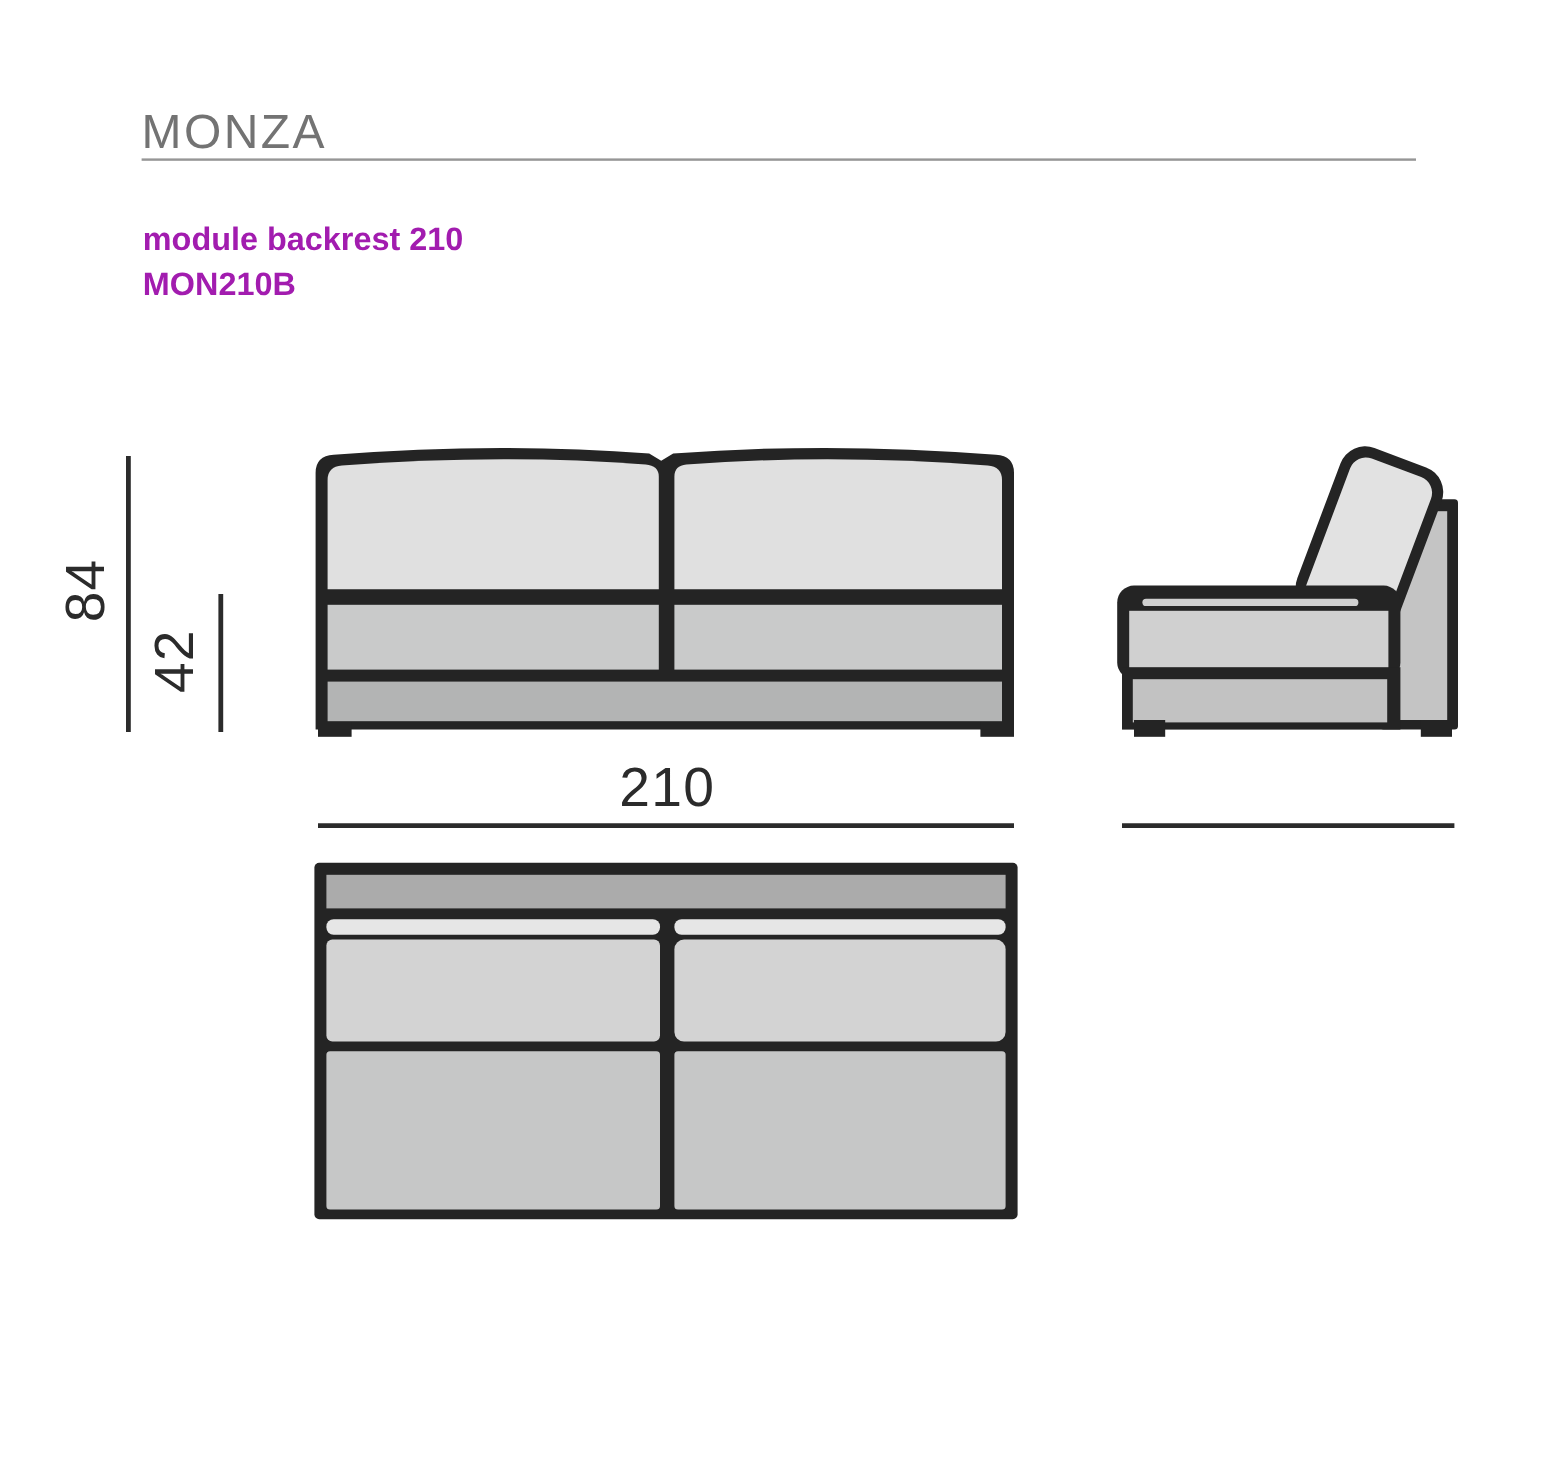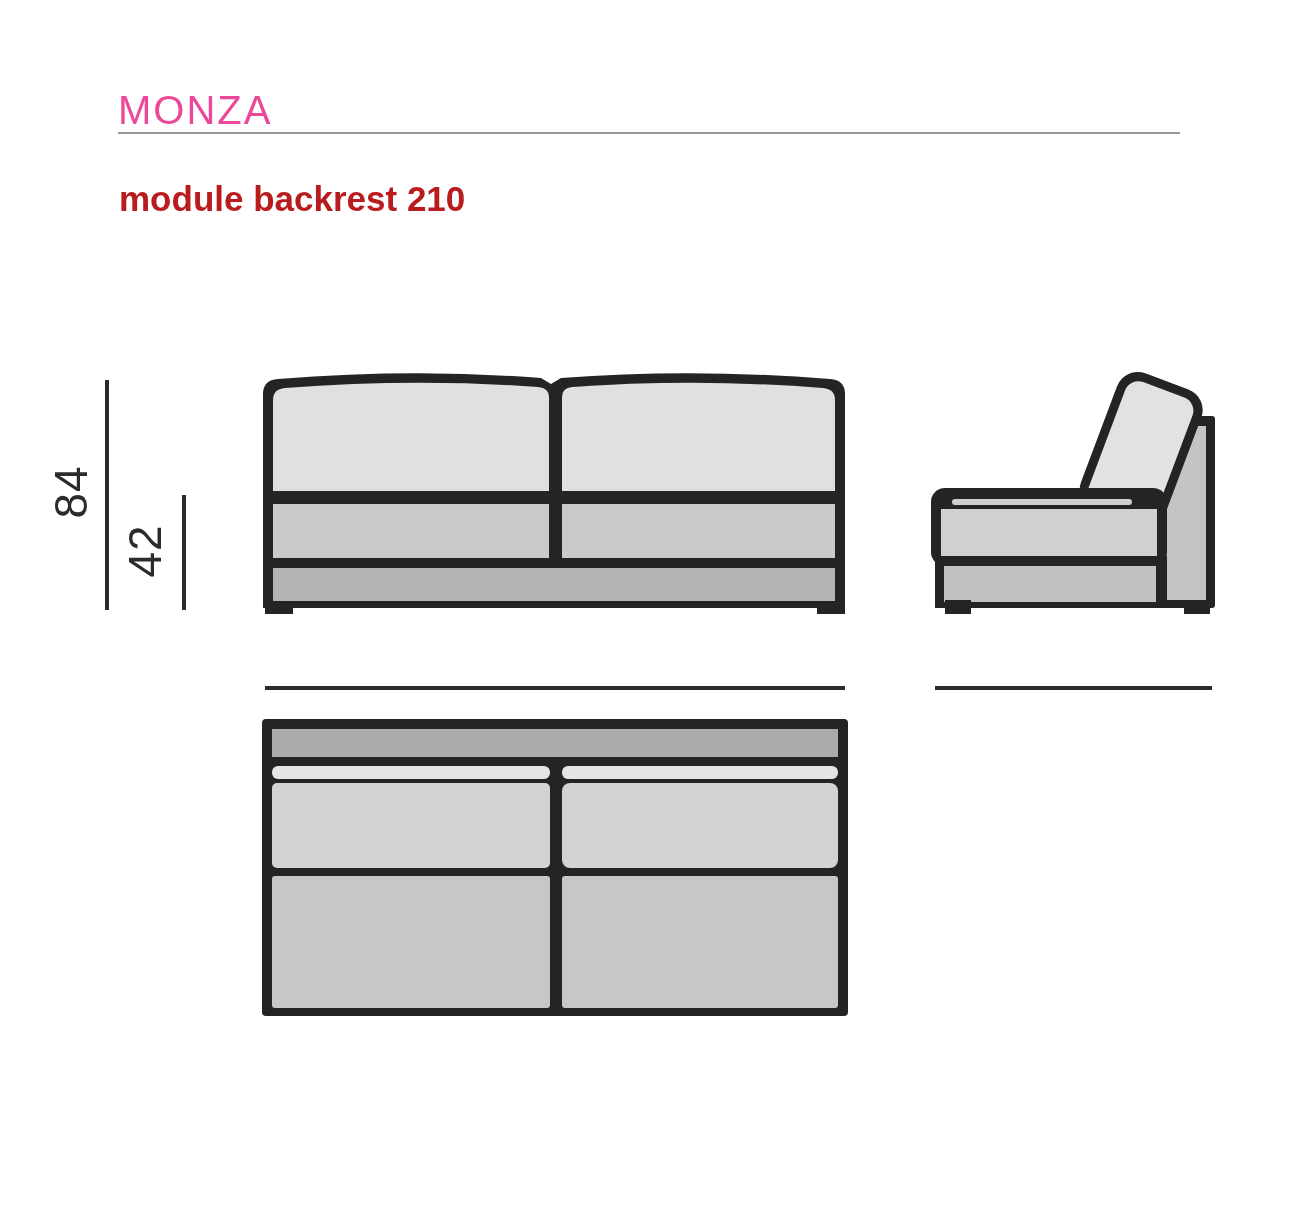--- a/index.html
+++ b/index.html
@@ -11,38 +11,38 @@
     font-family: "Liberation Sans", sans-serif;
     overflow: hidden;
   }
   .collection-title {
     position: absolute;
     left: 118px;
     top: 90px;
     font-size: 40px;
     font-weight: 400;
     letter-spacing: 2px;
-    color: #ec4899;
+    color: #737373;
     line-height: 1;
   }
   .title-rule {
     position: absolute;
     left: 118px;
     top: 132px;
     width: 1062px;
     height: 2px;
     background: #969696;
   }
   .product-block {
     position: absolute;
     left: 119px;
     top: 180px;
-    font-size: 35px;
+    font-size: 27px;
     font-weight: 700;
-    color: #b91c1c;
+    color: #a21caf;
     line-height: 38px;
   }
   .drawing-svg {
     position: absolute;
     left: 0;
     top: 0;
   }
   .dim-label {
     position: absolute;
     font-size: 46px;
@@ -60,20 +60,21 @@
 </style>
 </head>
 <body>
 
 <div id="canvas">
 
   <div class="collection-title">MONZA</div>
   <div class="title-rule"></div>
   <div class="product-block">
     <div>module backrest 210</div>
+    <div>MON210B</div>
   </div>
 
   <svg class="drawing-svg" width="1300" height="1218" viewBox="0 0 1300 1218">
 
     <g>
 
       <path d="M 263,608 L 263,394 Q 263,380 278,379
                Q 414,368 541,378 L 551,384 L 561,378
                Q 692,368 830,379 Q 845,380 845,394
                L 845,608 Z" fill="#242424"></path>
@@ -127,14 +128,15 @@
     <g stroke="#2b2b2b" stroke-width="4">
       <line x1="107" y1="380" x2="107" y2="610"></line>
       <line x1="184" y1="495" x2="184" y2="610"></line>
       <line x1="265" y1="688" x2="845" y2="688"></line>
       <line x1="935" y1="688" x2="1212" y2="688"></line>
     </g>
   </svg>
 
   <div id="dim-height" class="dim-label vertical">84</div>
   <div id="dim-seat" class="dim-label vertical">42</div>
+  <div id="dim-width" class="dim-label">210</div>
 
 </div>
 
 </body></html>

